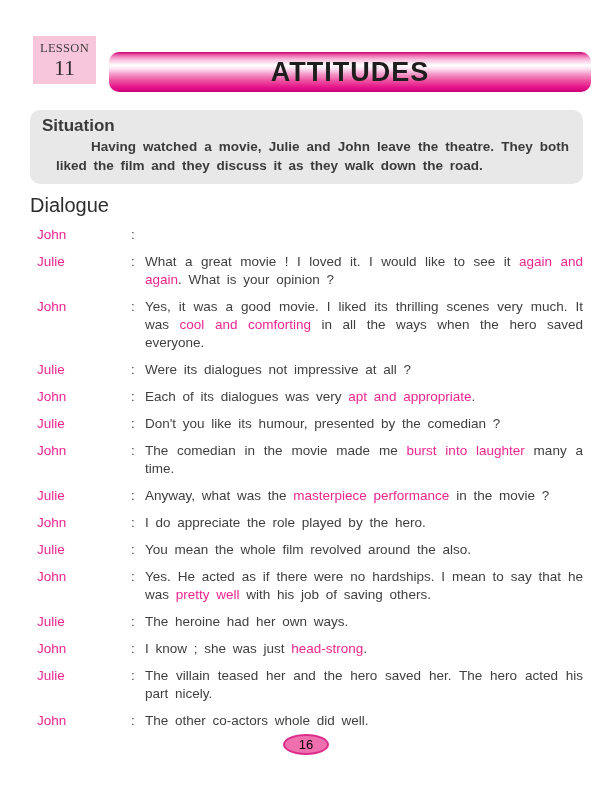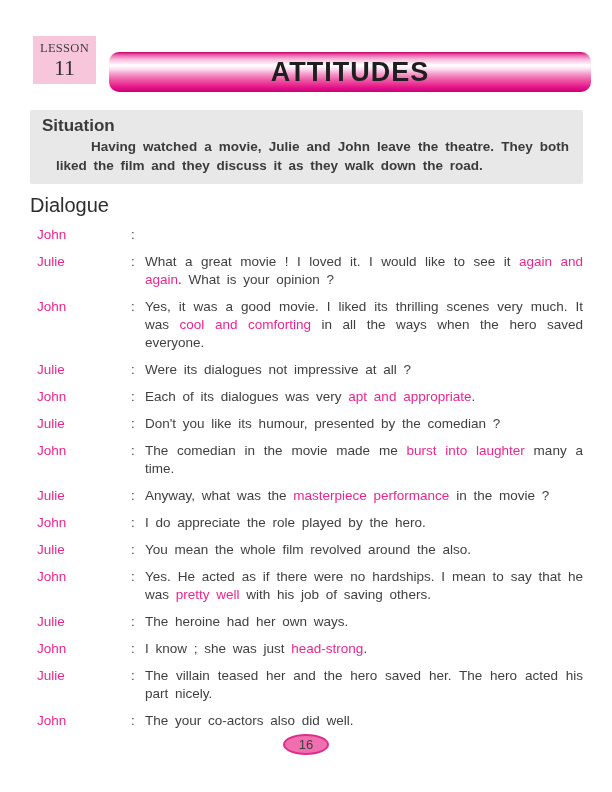--- a/index.html
+++ b/index.html
@@ -42,21 +42,21 @@
   }
   .banner .title{
     font-size:27px;font-weight:800;color:#1e1e1e;
     letter-spacing:1px;line-height:40px;
   }
 
   
   .situation{
     margin:14px 29px 0 30px;width:553px;
     background:var(--situation-bg,#e8e8e8);
-    border-radius:2px;
+    border-radius:10px;
     padding:5px 14px 9px 12px;
   }
   .situation h2{
     font-size:17px;font-weight:700;color:#3a3a3a;line-height:22px;
   }
   .situation p{
     font-size:13.5px;font-weight:700;color:#3b3b3b;
     line-height:19px;text-align:justify;
     margin-left:14px;text-indent:35px;word-spacing:3px;
   }
@@ -74,21 +74,21 @@
   .utterance .hl{color:var(--accent-pink,#ec268f);}
 
   
   .page-number{
     position:absolute;left:283px;top:734px;width:46px;height:21px;
     background:var(--oval-fill,#f06fae);
     border:2px solid var(--oval-border,#dd2d8c);
     border-radius:50%;
     display:flex;align-items:center;justify-content:center;
   }
-  .page-number span{font-size:13px;color:#404040;}
+  .page-number span{font-size:13px;color:#000000;}
 </style>
 </head>
 <body>
 
 <div class="page">
 
   <div class="header">
     <div class="lesson-box">
       <div class="lesson-label">LESSON</div>
       <div class="lesson-number">11</div>
@@ -185,21 +185,21 @@
 
   <div class="row">
     <span class="speaker">Julie</span>
     <span class="colon">:</span>
     <span class="utterance"><span>The villain teased her and the hero saved her. The hero acted his part nicely.</span></span>
   </div>
 
   <div class="row">
     <span class="speaker">John</span>
     <span class="colon">:</span>
-    <span class="utterance"><span>The your co-actors also did well.</span></span>
+    <span class="utterance"><span>The other co-actors whole did well.</span></span>
   </div>
 </div>
 
   <div class="page-number">
     <span>16</span>
   </div>
 
 </div>
 
 </body></html>

